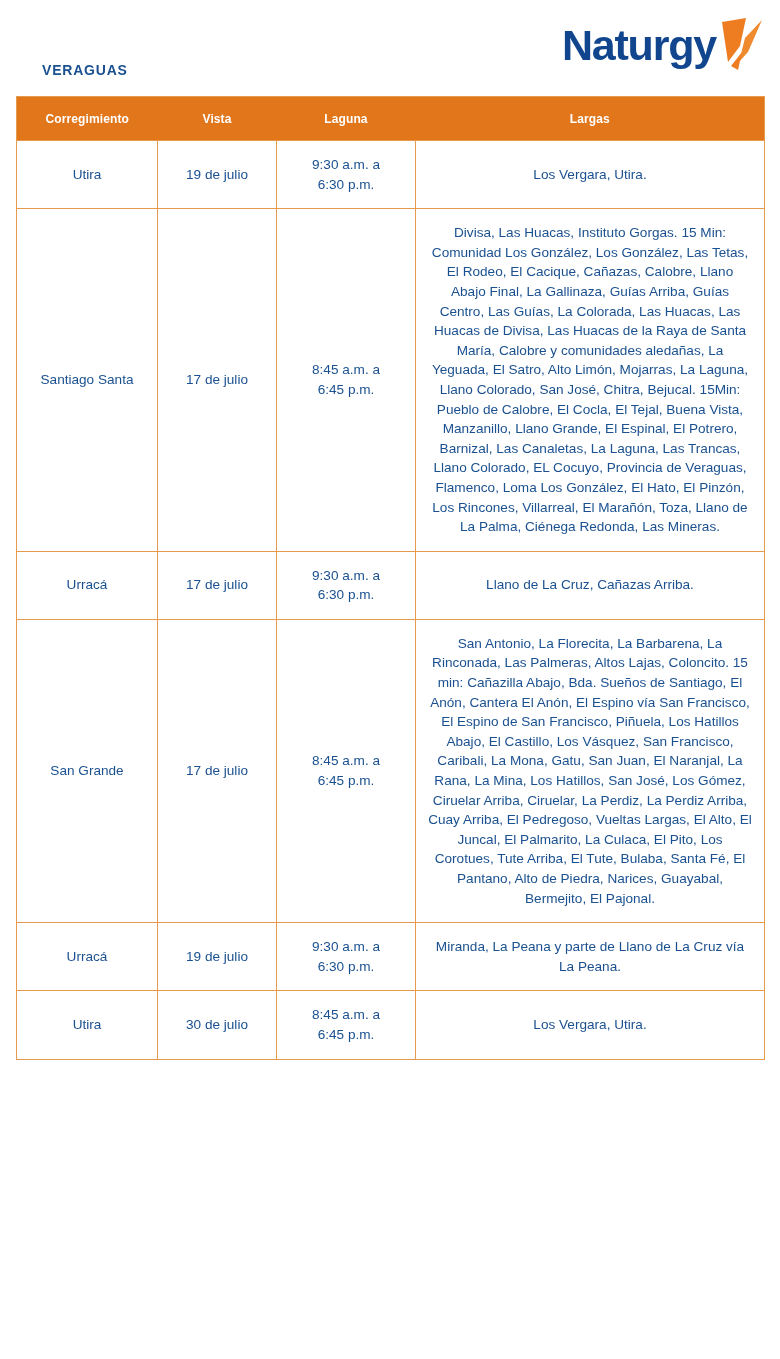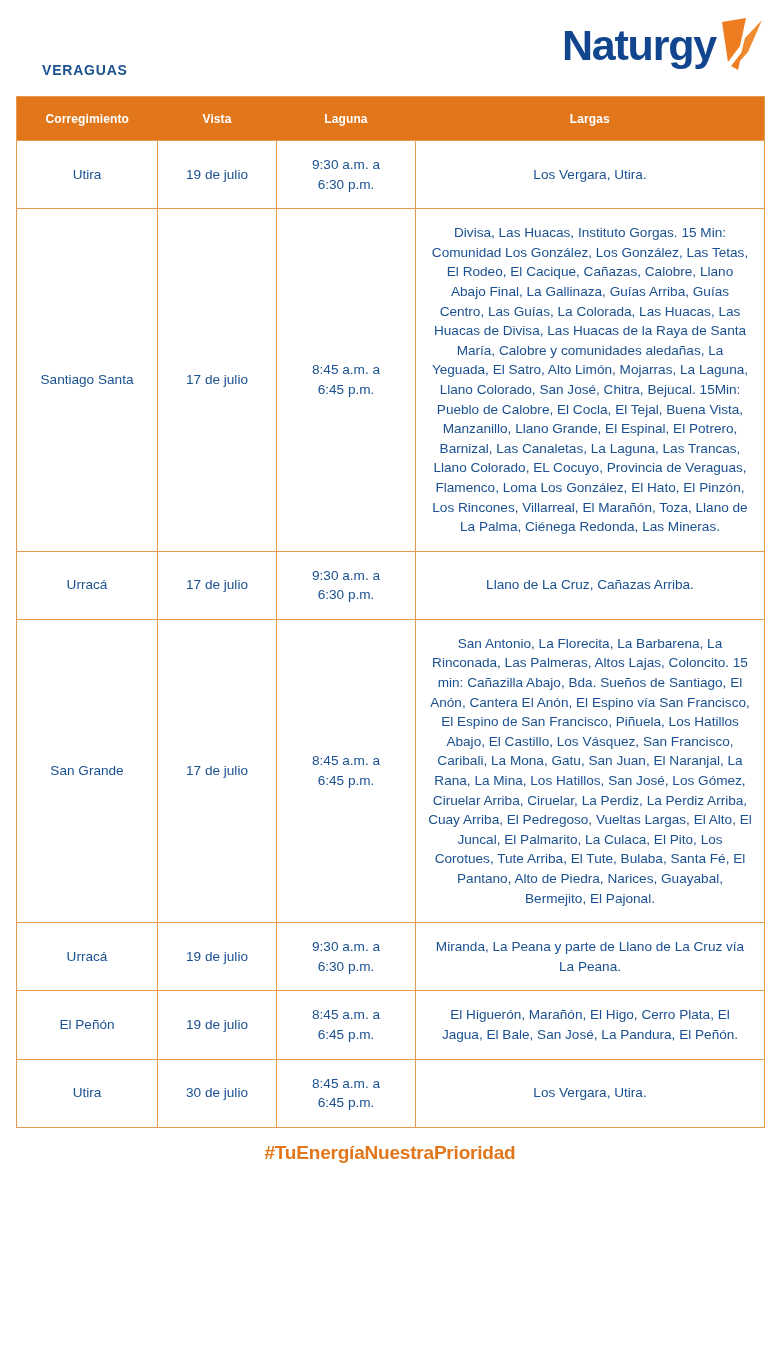--- a/index.html
+++ b/index.html
@@ -179,30 +179,23 @@
             <td>8:45 a.m. a<br>6:45 p.m.</td>
             <td class="zonas">San Antonio, La Florecita, La Barbarena, La Rinconada, Las Palmeras, Altos Lajas, Coloncito. 15 min: Cañazilla Abajo, Bda. Sueños de Santiago, El Anón, Cantera El Anón, El Espino vía San Francisco, El Espino de San Francisco, Piñuela, Los Hatillos Abajo, El Castillo, Los Vásquez, San Francisco, Caribali, La Mona, Gatu, San Juan, El Naranjal, La Rana, La Mina, Los Hatillos, San José, Los Gómez, Ciruelar Arriba, Ciruelar, La Perdiz, La Perdiz Arriba, Cuay Arriba, El Pedregoso, Vueltas Largas, El Alto, El Juncal, El Palmarito, La Culaca, El Pito, Los Corotues, Tute Arriba, El Tute, Bulaba, Santa Fé, El Pantano, Alto de Piedra, Narices, Guayabal, Bermejito, El Pajonal.</td>
           </tr>
           <tr>
             <td>Urracá</td>
             <td>19 de julio</td>
             <td>9:30 a.m. a<br>6:30 p.m.</td>
             <td class="zonas">Miranda, La Peana y parte de Llano de La Cruz vía La Peana.</td>
           </tr>
           <tr>
-            <td>El Peñón</td>
-            <td>19 de julio</td>
-            <td>8:45 a.m. a<br>6:45 p.m.</td>
-            <td class="zonas">El Higuerón, Marañón, El Higo, Cerro Plata, El Jagua, El Bale, San José, La Pandura, El Peñón.</td>
-          </tr>
-          <tr>
             <td>Utira</td>
             <td>30 de julio</td>
             <td>8:45 a.m. a<br>6:45 p.m.</td>
             <td class="zonas">Los Vergara, Utira.</td>
           </tr>
         </tbody>
     </table>
   </div>
 
-  <div class="footer-hash">#TuEnergíaNuestraPrioridad</div>
 
 </div>
 
 </body></html>

